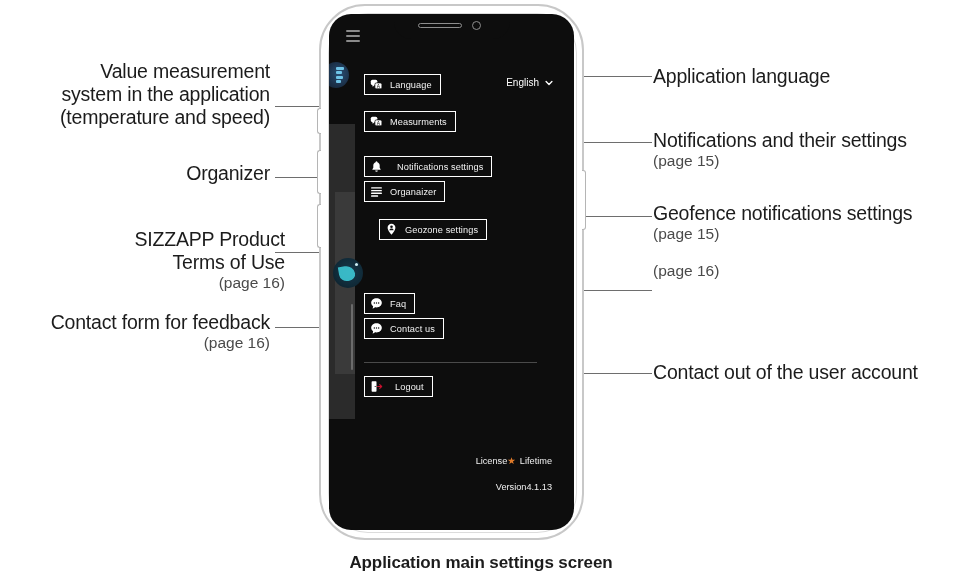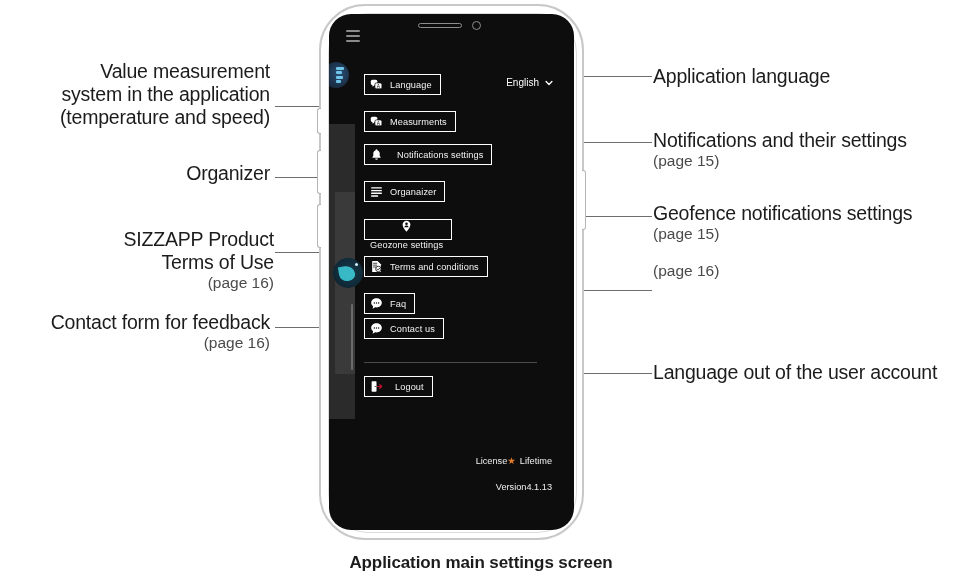--- a/index.html
+++ b/index.html
@@ -107,21 +107,21 @@
 <body>
 
 <div class="anno left" style="left:0; top:60px; width:270px;">
   <div class="t">Value measurement<br>system in the application<br>(temperature and speed)</div>
 </div>
 
 <div class="anno left" style="left:0; top:162px; width:270px;">
   <div class="t">Organizer</div>
 </div>
 
-<div class="anno left" style="left:4px; top:228px; width:270px;">
+<div class="anno left" style="left:15px; top:228px; width:270px;">
   <div class="t">SIZZAPP Product<br>Terms of Use</div>
   <div class="p">(page 16)</div>
 </div>
 
 <div class="anno left" style="left:0; top:311px; width:270px;">
   <div class="t">Contact form for feedback</div>
   <div class="p">(page 16)</div>
 </div>
 
 <div class="lead" style="left:275px; top:106px; width:96px;"></div>
@@ -141,21 +141,21 @@
 <div class="anno right" style="left:653px; top:202px; width:305px;">
   <div class="t">Geofence notifications settings</div>
   <div class="p">(page 15)</div>
 </div>
 
 <div class="anno right" style="left:653px; top:262px; width:305px;">
   <div class="p">(page 16)</div>
 </div>
 
 <div class="anno right" style="left:653px; top:361px; width:305px;">
-  <div class="t">Language out of the user account</div>
+  <div class="t">Contact out of the user account</div>
 </div>
 
 <div class="lead" style="left:444px; top:76px;  width:208px;"></div>
 <div class="lead" style="left:489px; top:142px; width:163px;"></div>
 <div class="lead" style="left:479px; top:216px; width:173px;"></div>
 <div class="lead" style="left:421px; top:290px; width:231px;"></div>
 <div class="lead" style="left:434px; top:373px; width:218px;"></div>
 
 <div id="phone-frame">
   <div id="phone-body"></div>
@@ -214,21 +214,21 @@
         <svg viewBox="0 0 24 24" fill="#fff">
             <rect x="1.5" y="3" width="12" height="10" rx="3"></rect>
             <path d="M4 12l1 4 4-3z"></path>
             <rect x="9" y="9" width="13" height="11" rx="3" fill="#fff" stroke="#0d0d0d" stroke-width="1.4"></rect>
             <text x="15.5" y="18" font-size="9" fill="#0d0d0d" text-anchor="middle" font-family="Liberation Sans">A</text>
           </svg>
       </span>
       <span class="lbl">Measurments</span>
     </div>
 
-    <div class="row" style="left:35px; top:130px;gap:14px;">
+    <div class="row" style="left:35px; top:142px;gap:14px;">
       <span class="ic">
         <svg viewBox="0 0 24 24" fill="#fff">
             <path d="M12 2.2c-.9 0-1.6.7-1.6 1.6v.5C7.9 5 6.1 7.3 6.1 10v4.3L4.4 17v1.2h15.2V17l-1.7-2.7V10c0-2.7-1.8-5-4.3-5.7v-.5c0-.9-.7-1.6-1.6-1.6z"></path>
             <path d="M9.6 19.4a2.4 2.4 0 0 0 4.8 0z"></path>
           </svg>
       </span>
       <span class="lbl">Notifications settings</span>
     </div>
 
     <div class="row" style="left:35px; top:167px;">
@@ -236,42 +236,31 @@
         <svg viewBox="0 0 24 24" fill="#fff">
             <rect x="2" y="4" width="20" height="2.6" rx="1"></rect>
             <rect x="2" y="9" width="20" height="2.6" rx="1"></rect>
             <rect x="2" y="14" width="20" height="2.6" rx="1"></rect>
             <rect x="2" y="19" width="13" height="2.6" rx="1"></rect>
           </svg>
       </span>
       <span class="lbl">Organaizer</span>
     </div>
 
-    <div class="row" style="left:35px; top:205px;flex-direction:column;">
+    <div class="row" style="left:50px; top:205px;">
       <span class="ic">
         <svg viewBox="0 0 24 24" fill="#fff">
             <path d="M12 1.5c-4 0-7.2 3.2-7.2 7.2 0 5.2 7.2 13 7.2 13s7.2-7.8 7.2-13c0-4-3.2-7.2-7.2-7.2z"></path>
             <circle cx="12" cy="7" r="2.4" fill="#0d0d0d"></circle>
             <path d="M8.2 13.2c0-2.1 1.7-3.2 3.8-3.2s3.8 1.1 3.8 3.2z" fill="#0d0d0d"></path>
           </svg>
       </span>
       <span class="lbl">Geozone settings</span>
     </div>
 
-    <div class="row" style="left:35px; top:242px;">
-      <span class="ic">
-        <svg viewBox="0 0 24 24" fill="#fff">
-            <path d="M4 2h10l6 6v14H4z"></path>
-            <path d="M6.5 6h6M6.5 9.5h6M6.5 13h5" stroke="#0d0d0d" stroke-width="1.4" stroke-linecap="round"></path>
-            <circle cx="15.5" cy="16.5" r="5" fill="#fff" stroke="#0d0d0d" stroke-width="1.5"></circle>
-            <path d="M13.3 16.6l1.6 1.6 3-3.1" stroke="#0d0d0d" stroke-width="1.6" fill="none" stroke-linecap="round"></path>
-          </svg>
-      </span>
-      <span class="lbl">Terms and conditions</span>
-    </div>
 
     <div class="row" style="left:35px; top:279px;">
       <span class="ic">
         <svg viewBox="0 0 24 24" fill="#fff">
             <path d="M12 2.5c-5.4 0-9.8 3.7-9.8 8.3 0 2.6 1.4 4.9 3.6 6.4l-.9 4.3 4.6-2.4c.8.2 1.6.3 2.5.3 5.4 0 9.8-3.7 9.8-8.6S17.4 2.5 12 2.5z"></path>
             <circle cx="8" cy="11" r="1.3" fill="#0d0d0d"></circle>
             <circle cx="12" cy="11" r="1.3" fill="#0d0d0d"></circle>
             <circle cx="16" cy="11" r="1.3" fill="#0d0d0d"></circle>
           </svg>
       </span>

